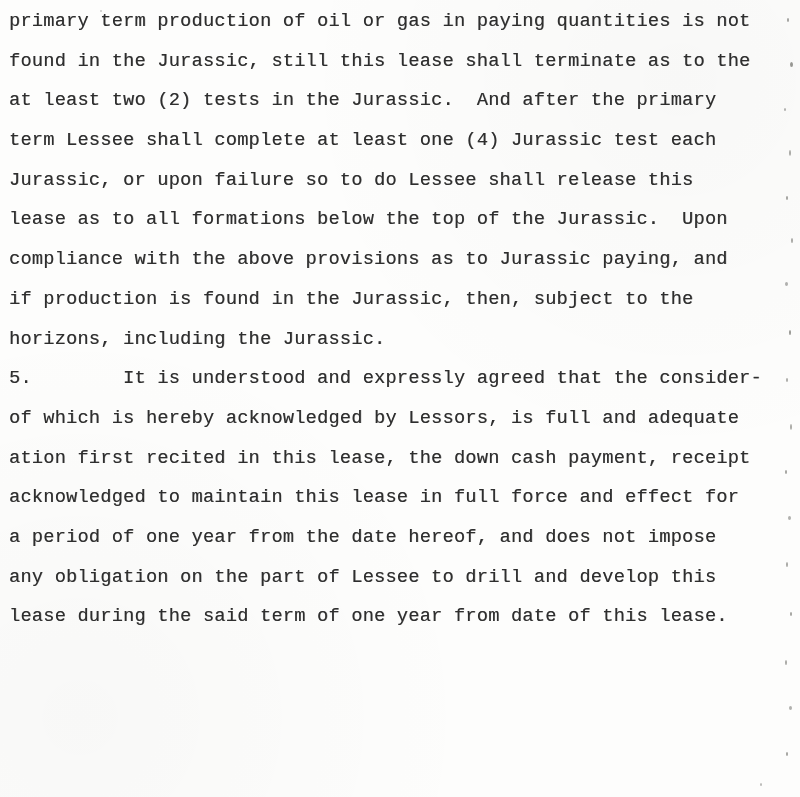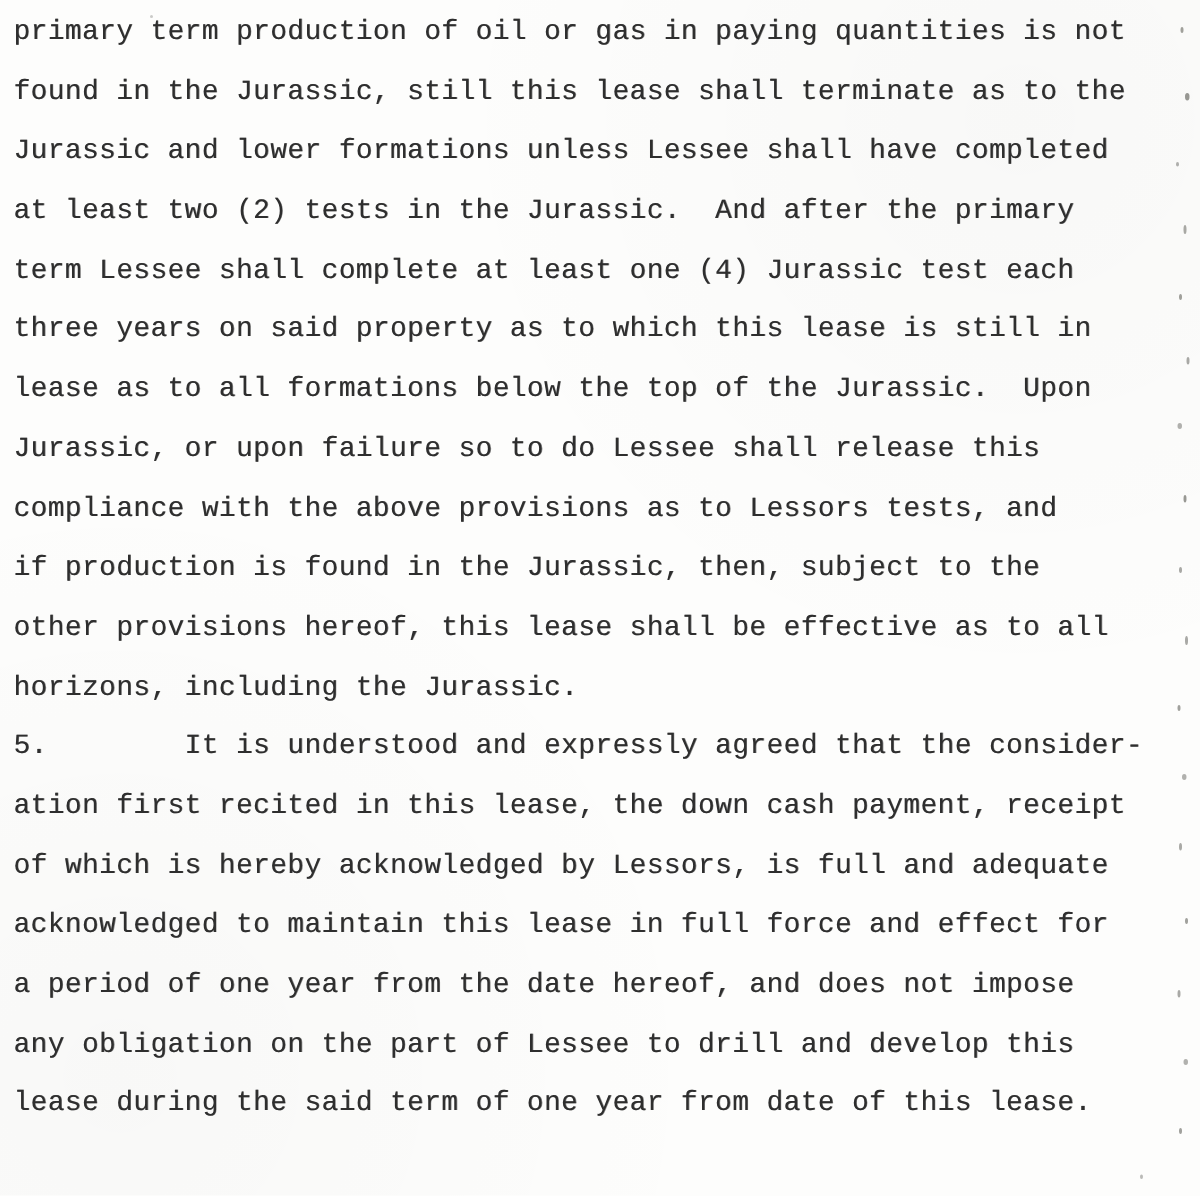--- a/index.html
+++ b/index.html
@@ -60,33 +60,30 @@
   .speck.s18 { left: 760px; top: 783px; width: 2px; height: 3px; opacity: .4;  }
   .speck.s19 { left: 100px; top:  10px; width: 2px; height: 2px; opacity: .3;  }
   .speck.s20 { left: 230px; top:  54px; width: 2px; height: 2px; opacity: .3;  }
 </style>
 </head>
 <body>
 
 <div class="page">
   <div class="line">primary term production of oil or gas in paying quantities is not</div>
   <div class="line">found in the Jurassic, still this lease shall terminate as to the</div>
-  <div class="line">Jurassic and lower formations unless Lessee shall have completed</div>
   <div class="line">at least two (2) tests in the Jurassic.  And after the primary</div>
   <div class="line">term Lessee shall complete at least one (4) Jurassic test each</div>
-  <div class="line">three years on said property as to which this lease is still in</div>
+  <div class="line">Jurassic, or upon failure so to do Lessee shall release this</div>
   <div class="line">lease as to all formations below the top of the Jurassic.  Upon</div>
-  <div class="line">Jurassic, or upon failure so to do Lessee shall release this</div>
-  <div class="line">compliance with the above provisions as to Lessors tests, and</div>
+  <div class="line">compliance with the above provisions as to Jurassic paying, and</div>
   <div class="line">if production is found in the Jurassic, then, subject to the</div>
-  <div class="line">other provisions hereof, this lease shall be effective as to all</div>
   <div class="line">horizons, including the Jurassic.</div>
   <div class="line">5.        It is understood and expressly agreed that the consider-</div>
+  <div class="line">of which is hereby acknowledged by Lessors, is full and adequate</div>
   <div class="line">ation first recited in this lease, the down cash payment, receipt</div>
-  <div class="line">of which is hereby acknowledged by Lessors, is full and adequate</div>
   <div class="line">acknowledged to maintain this lease in full force and effect for</div>
   <div class="line">a period of one year from the date hereof, and does not impose</div>
   <div class="line">any obligation on the part of Lessee to drill and develop this</div>
   <div class="line">lease during the said term of one year from date of this lease.</div>
 
   <span class="speck s1"></span>
   <span class="speck s2"></span>
   <span class="speck s3"></span>
   <span class="speck s4"></span>
   <span class="speck s5"></span>

